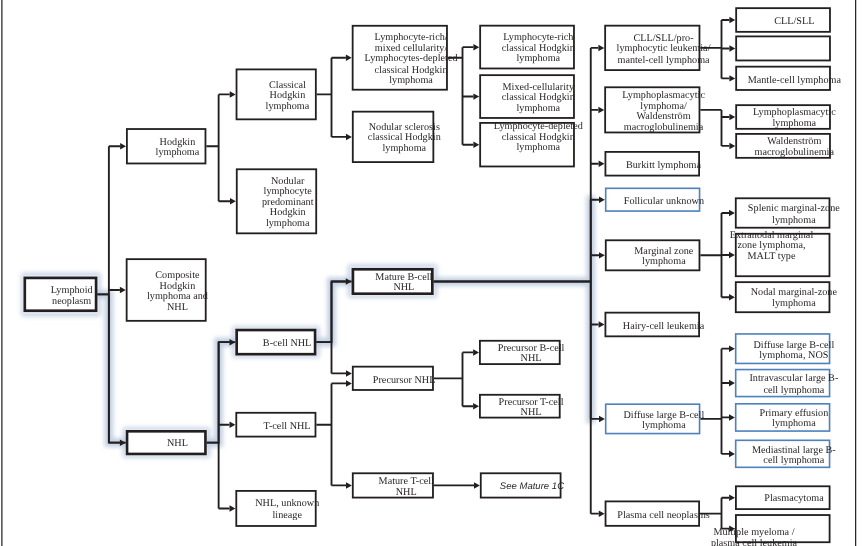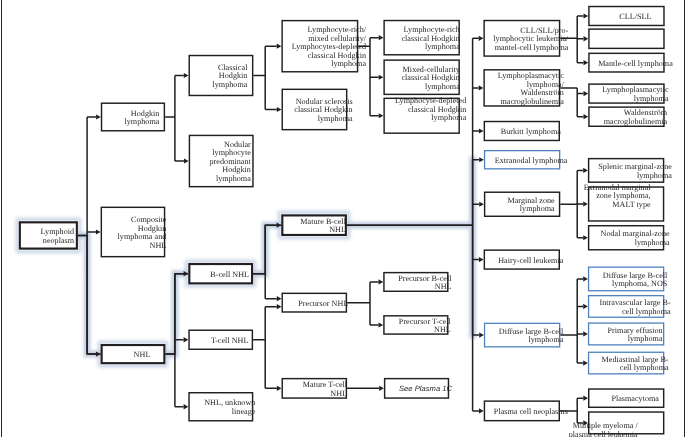--- a/index.html
+++ b/index.html
@@ -6,21 +6,21 @@
   html,body{margin:0;padding:0;background:#fff;}
   #page, #page *{-webkit-font-smoothing:antialiased;text-rendering:geometricPrecision;}
   #page{position:relative;width:694px;height:437px;background:#fff;overflow:hidden;
         font-family:"Liberation Serif",serif;color:#231f20;}
   #frame-left{position:absolute;left:0.9px;top:0;width:1.3px;height:437px;background:#262626;}
   #frame-right{position:absolute;left:683.5px;top:0;width:1.3px;height:437px;background:#262626;}
   svg.wires{position:absolute;left:0;top:0;width:694px;height:437px;overflow:visible;z-index:2;}
   .node{z-index:3;}
   .boxglow{position:absolute;z-index:1;box-shadow:0 0 0 1.3px #e2e8f1, 0 0 4px 2.6px #c3d0e2;background:#c3d0e2;}
   .node{position:absolute;box-sizing:border-box;background:transparent;
-        display:flex;align-items:center;justify-content:center;text-align:right;
+        display:flex;align-items:center;justify-content:center;text-align:center;
         font-size:8.15px;line-height:8.5px;letter-spacing:0.02px;padding-left:18px;}
   .node .lbl{display:block;padding:0 1px;position:relative;top:1.2px;opacity:0.999;}
   .node .lbl i{display:block;font-style:inherit;white-space:nowrap;}
   
   .nital{font-family:"Liberation Sans",sans-serif;font-style:italic;font-size:7.6px;}
 </style>
 </head>
 <body>
 
 <div id="page">
@@ -212,21 +212,21 @@
       </span>
     </div>
   <div class="node" style="left:383.2px;top:315.1px;width:65.3px;height:19.7px">
       <span class="lbl">
         <i>Precursor T-cell</i>
         <i>NHL</i>
       </span>
     </div>
   <div class="node nital" style="left:383.9px;top:377.9px;width:65.3px;height:20.9px">
       <span class="lbl">
-        <i>See Plasma 1C</i>
+        <i>See Mature 1C</i>
       </span>
     </div>
   <div class="node" style="left:483.4px;top:19.8px;width:76.9px;height:37.0px">
       <span class="lbl">
         <i>CLL/SLL/pro-</i>
         <i>lymphocytic leukemia/</i>
         <i>mantel-cell lymphoma</i>
       </span>
     </div>
   <div class="node" style="left:483.4px;top:69.1px;width:76.9px;height:37.6px">
@@ -237,21 +237,21 @@
         <i>macroglobulinemia</i>
       </span>
     </div>
   <div class="node" style="left:483.6px;top:120.8px;width:76.4px;height:20.4px">
       <span class="lbl">
         <i>Burkitt lymphoma</i>
       </span>
     </div>
   <div class="node nblue" style="left:483.9px;top:150.0px;width:76.4px;height:19.5px">
       <span class="lbl">
-        <i>Extranodal lymphoma</i>
+        <i>Follicular unknown</i>
       </span>
     </div>
   <div class="node" style="left:483.9px;top:191.5px;width:76.4px;height:25.5px">
       <span class="lbl">
         <i>Marginal zone</i>
         <i>lymphoma</i>
       </span>
     </div>
   <div class="node" style="left:483.6px;top:249.4px;width:76.4px;height:20.4px">
       <span class="lbl">

